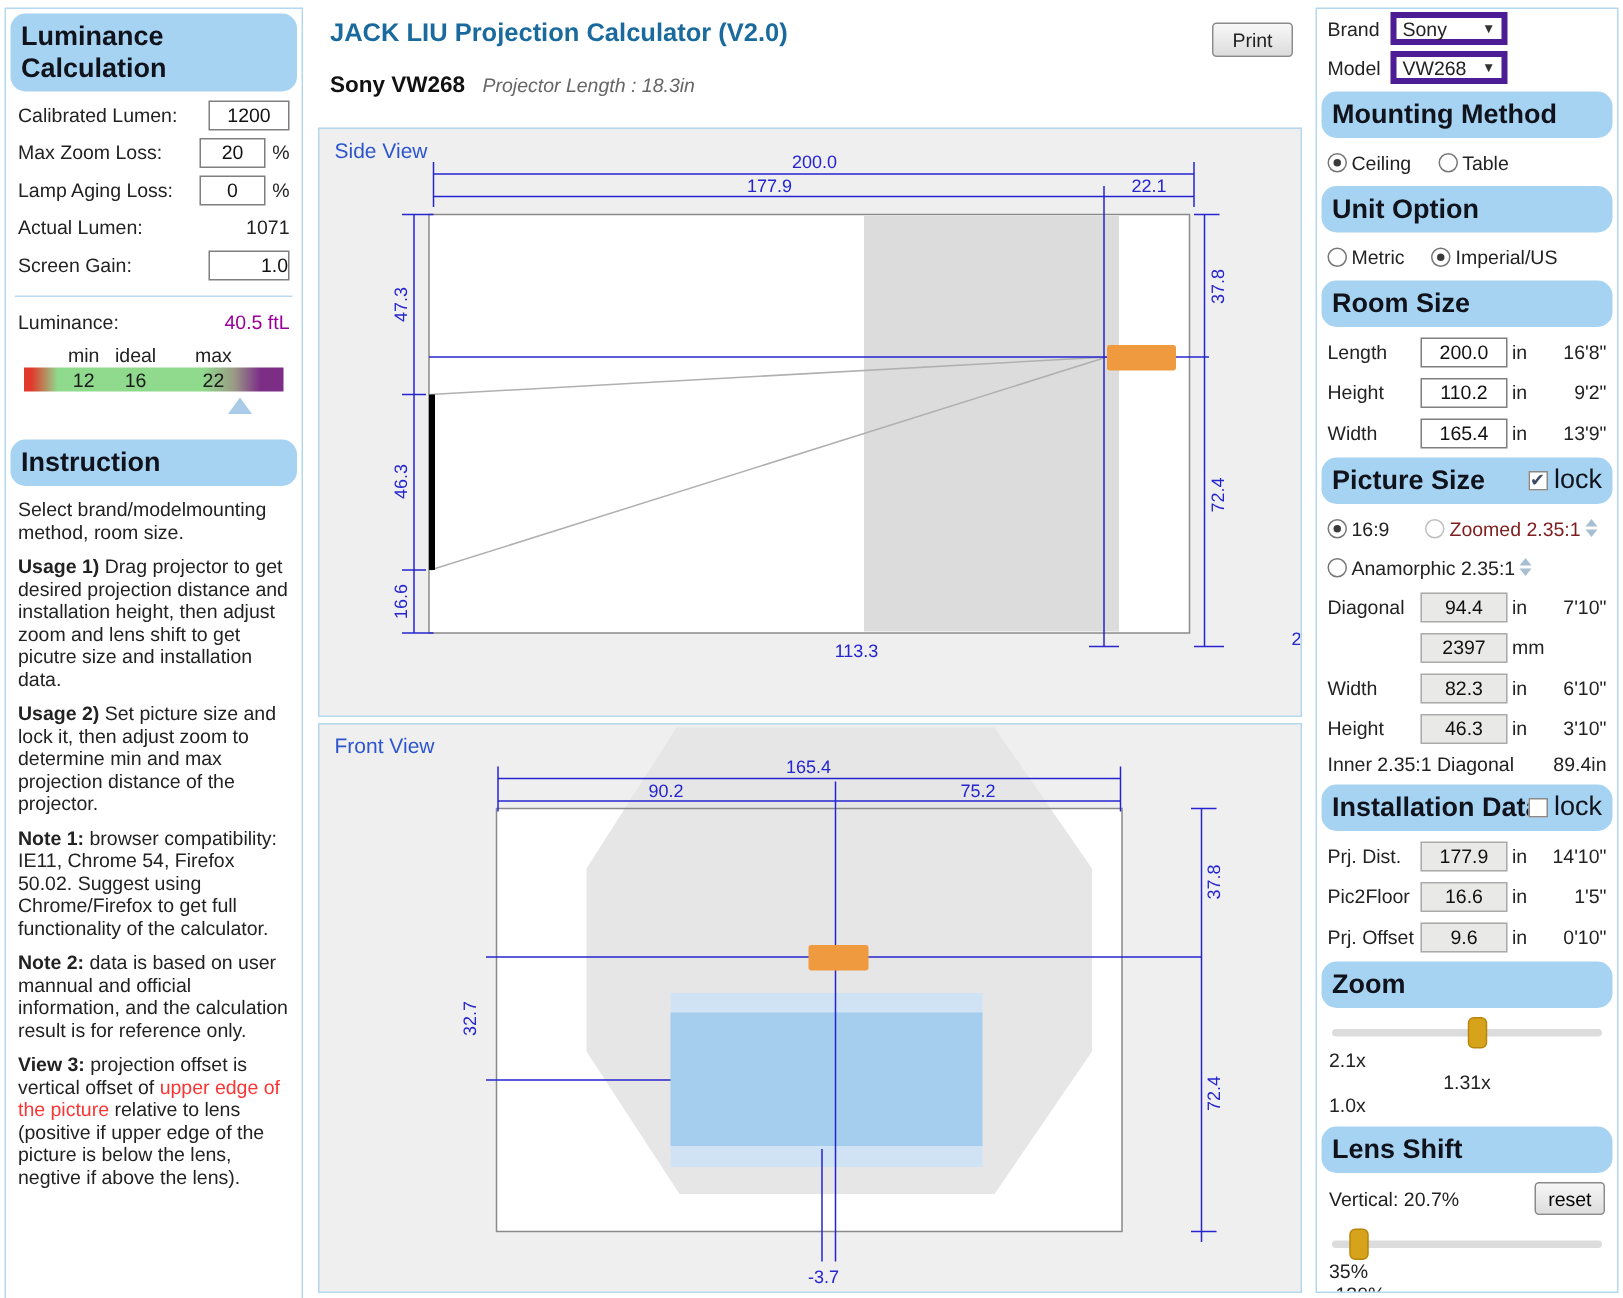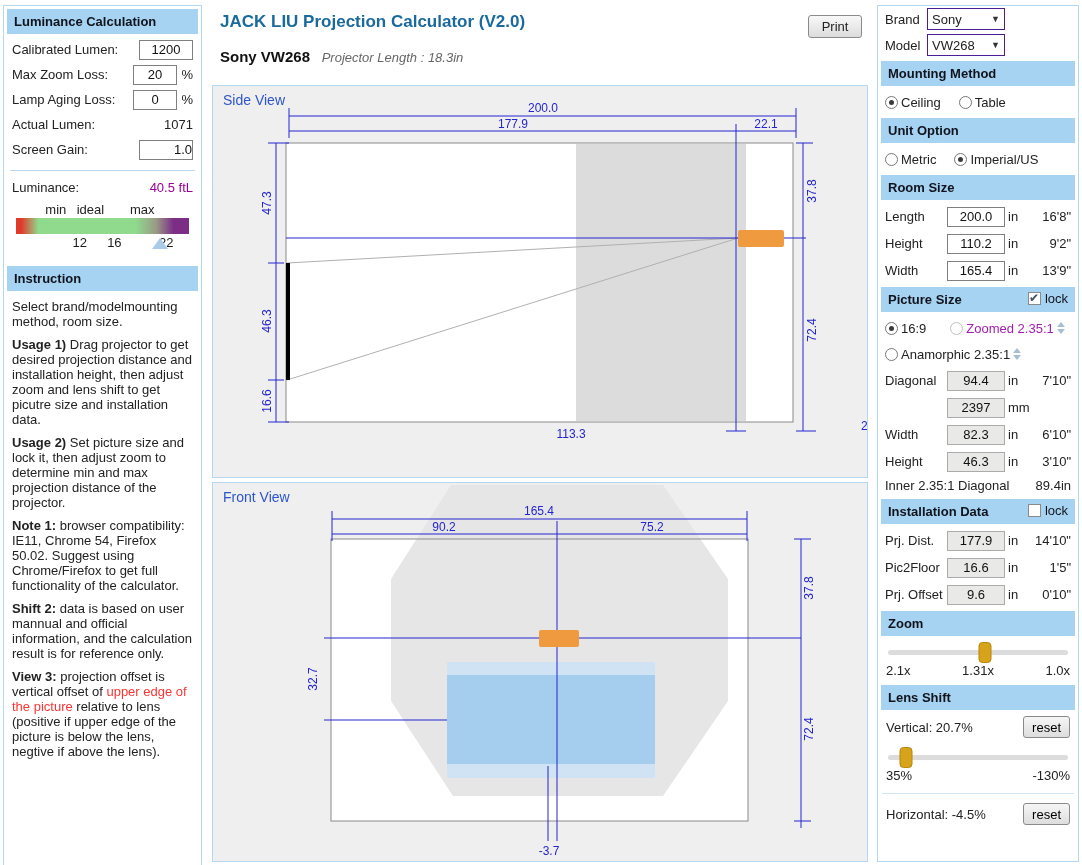--- a/index.html
+++ b/index.html
@@ -1,39 +1,39 @@
 <!DOCTYPE html>
 <html><head>
 <meta charset="utf-8">
 <style>
   * { margin:0; padding:0; box-sizing:border-box; }
   html,body { width:1082px; height:865px; overflow:hidden; background:#fff;
     font-family:"Liberation Sans","DejaVu Sans",sans-serif; font-size:13px; color:#222; }
   .abs { position:absolute; }
   
   .panel { position:absolute; border:1px solid #b5d8f1; background:#fff; overflow:hidden; }
-  .hdr { background:#a7d3f2; color:#10131c; font-weight:bold; font-size:13px;
-         padding:5px 7px; margin:3px; position:relative; }
+  .hdr { background:#a7d3f2; color:#10131c; font-weight:bold; font-size:18px;
+         padding:5px 7px; margin:3px; position:relative;border-radius:10px; }
   
   #left { left:3px; top:5px; width:199px; height:880px; }
   .lc-row { display:flex; align-items:center; height:25px; padding:0 8px; }
   .lc-row .lbl { flex:1; }
   .lc-row .val { text-align:right; }
   .inp { border:1px solid #7f7f7f; background:#fff; height:20px; font-family:inherit;
          font-size:13px; text-align:center; color:#111; }
   .inp.dis { background:#e9e9e7; border-color:#ababab; }
   .pct { width:16px; text-align:right; display:inline-block; }
   .divider { border-top:1px solid #bcd9ef; margin:8px 6px 4px 6px; }
   .purple { color:#990099; }
   .scale { position:relative; margin:2px 12px 0 12px; height:52px; }
   .scale .toplbl { position:absolute; top:0; transform:translateX(-50%); font-size:13px; }
   .gbar { position:absolute; top:16px; left:0; right:0; height:16px;
           background:linear-gradient(to right,#e03a2c 0%,#e03a2c 3%,#8fda8d 13%,#8fda8d 69%,
           #9a9a85 81%,#7c2e87 91%,#7c2e87 100%); }
-  .gbar span { position:absolute; top:17px; transform:translateX(-50%); color:#1c1c1c;margin-left:24px; }
+  .gbar span { position:absolute; top:1px; transform:translateX(-50%); color:#1c1c1c; }
   .tri { position:absolute; top:36px; width:0; height:0; transform:translateX(-50%);
          border-left:8px solid transparent; border-right:8px solid transparent;
          border-bottom:11px solid #a9cbe8; }
   .para { margin:8px 8px 0 8px; line-height:15px; }
   .red { color:#fb3434; }
   .b { font-weight:bold; }
   
   #title { left:220px; top:12px; font-size:17px; font-weight:bold; color:#1a6a9e; }
   #printBtn { left:808px; top:15px; width:54px; height:23px; font-size:13px;
     border:1px solid #8a8a8a; border-radius:3px; background:linear-gradient(#f8f8f8,#dcdcdc);
@@ -47,43 +47,43 @@
   .viewtitle { position:absolute; left:10px; top:6px; color:#2d55cd; font-size:14px; }
   svg text { font-family:"Liberation Sans","DejaVu Sans",sans-serif; font-size:12px; fill:#2424d0; }
   
   #right { left:877px; top:5px; width:202px; height:857px; }
   .r-row { display:flex; align-items:center; padding:2px 7px; height:27px; }
   .r-row .rlbl { width:62px; }
   .r-row .rinp { width:58px; }
   .r-row .unit { margin-left:3px; }
   .r-row .alt { margin-left:auto; }
   .sel { display:inline-flex; justify-content:space-between; align-items:center;
-         border:1px solid #4c1d95; background:#fff; width:78px; height:22px; padding:0 4px; }
+         border:4px solid #4c1d95; background:#fff; width:78px; height:22px; padding:0 4px; }
   .sel .car { font-size:9px; color:#333; }
   .rd { width:13px; height:13px; border:1px solid #777; border-radius:50%; background:#fff;
         display:inline-block; position:relative; margin-right:3px; vertical-align:-2px; flex:none;}
   .rd.on::after { content:""; position:absolute; left:3px; top:3px; width:5px; height:5px;
         border-radius:50%; background:#3a3a3a; }
   .rd.dis { border-color:#bfbfbf; }
-  .gray { color:#a21caf;text-align:right; }
+  .gray { color:#7f1d1d;text-align:right; }
   .cb { width:13px; height:13px; border:1px solid #8a8a8a; background:#fff; display:inline-block;
         position:relative; vertical-align:-2px; margin-right:4px; }
   .cb.on::after { content:"\2714"; position:absolute; left:0; top:-2px; font-size:12px; color:#3b4a66; }
   .lockwrap { position:absolute; right:7px; top:4px; font-weight:normal; }
   .radrow { display:flex; align-items:center; padding:4px 7px; height:26px; }
   .spin { display:inline-flex; flex-direction:column; gap:2px; margin-left:3px; }
   .spin i { width:0; height:0; border-left:4px solid transparent; border-right:4px solid transparent; }
   .spin .up { border-bottom:5px solid #a8bfd2; }
   .spin .dn { border-top:5px solid #a8bfd2; }
   .innerrow { display:flex; padding:3px 7px; }
   .innerrow .alt { margin-left:auto; }
   .slider { position:relative; height:5px; background:#dcdcdc; border-radius:3px; margin:14px 10px 6px 10px; }
   .thumb { position:absolute; top:-8px; width:13px; height:21px; background:#d6a31b;
            border:1px solid #b8860b; border-radius:4px; transform:translateX(-50%); }
-  .sliderlbls { display:flex; padding:2px 8px 4px 8px; }
+  .sliderlbls { display:flex; padding:2px 8px 4px 8px;flex-direction:column; }
   .sliderlbls .mid { flex:1; text-align:center; }
   .ls-row { display:flex; align-items:center; padding:3px 8px; height:28px; }
   .resetBtn { margin-left:auto; border:1px solid #8a8a8a; border-radius:3px; height:22px;
     background:linear-gradient(#f6f6f6,#ddd); font-family:inherit; font-size:13px; padding:0 8px; }
   .lsdiv { border-top:1px solid #cfe4f5; margin:6px 4px; }
 </style>
 </head>
 <body>
 
 <div id="left" class="panel">
@@ -130,21 +130,21 @@
     </div>
     <div class="tri" style="left:83%"></div>
   </div>
 
 
   <div class="hdr" style="margin-top:12px">Instruction</div>
   <p class="para">Select brand/modelmounting method, room size.</p>
   <p class="para"><span class="b">Usage 1)</span><span> Drag projector to get desired projection distance and installation height, then adjust zoom and lens shift to get picutre size and installation data.</span></p>
   <p class="para"><span class="b">Usage 2)</span><span> Set picture size and lock it, then adjust zoom to determine min and max projection distance of the projector.</span></p>
   <p class="para"><span class="b">Note 1:</span><span> browser compatibility: IE11, Chrome 54, Firefox 50.02. Suggest using Chrome/Firefox to get full functionality of the calculator.</span></p>
-  <p class="para"><span class="b">Shift 2:</span><span> data is based on user mannual and official information, and the calculation result is for reference only.</span></p>
+  <p class="para"><span class="b">Note 2:</span><span> data is based on user mannual and official information, and the calculation result is for reference only.</span></p>
   <p class="para"><span class="b">View 3:</span><span> projection offset is vertical offset of </span><span class="red">upper edge of the picture</span><span> relative to lens (positive if upper edge of the picture is below the lens, negtive if above the lens).</span></p>
 
 </div>
 
 <div id="title" class="abs">JACK LIU Projection Calculator (V2.0)</div>
 <button id="printBtn" class="abs">Print</button>
 <div id="subtitle" class="abs">
   <span class="model">Sony VW268</span>
   <span class="len">Projector Length : 18.3in</span>
 </div>

